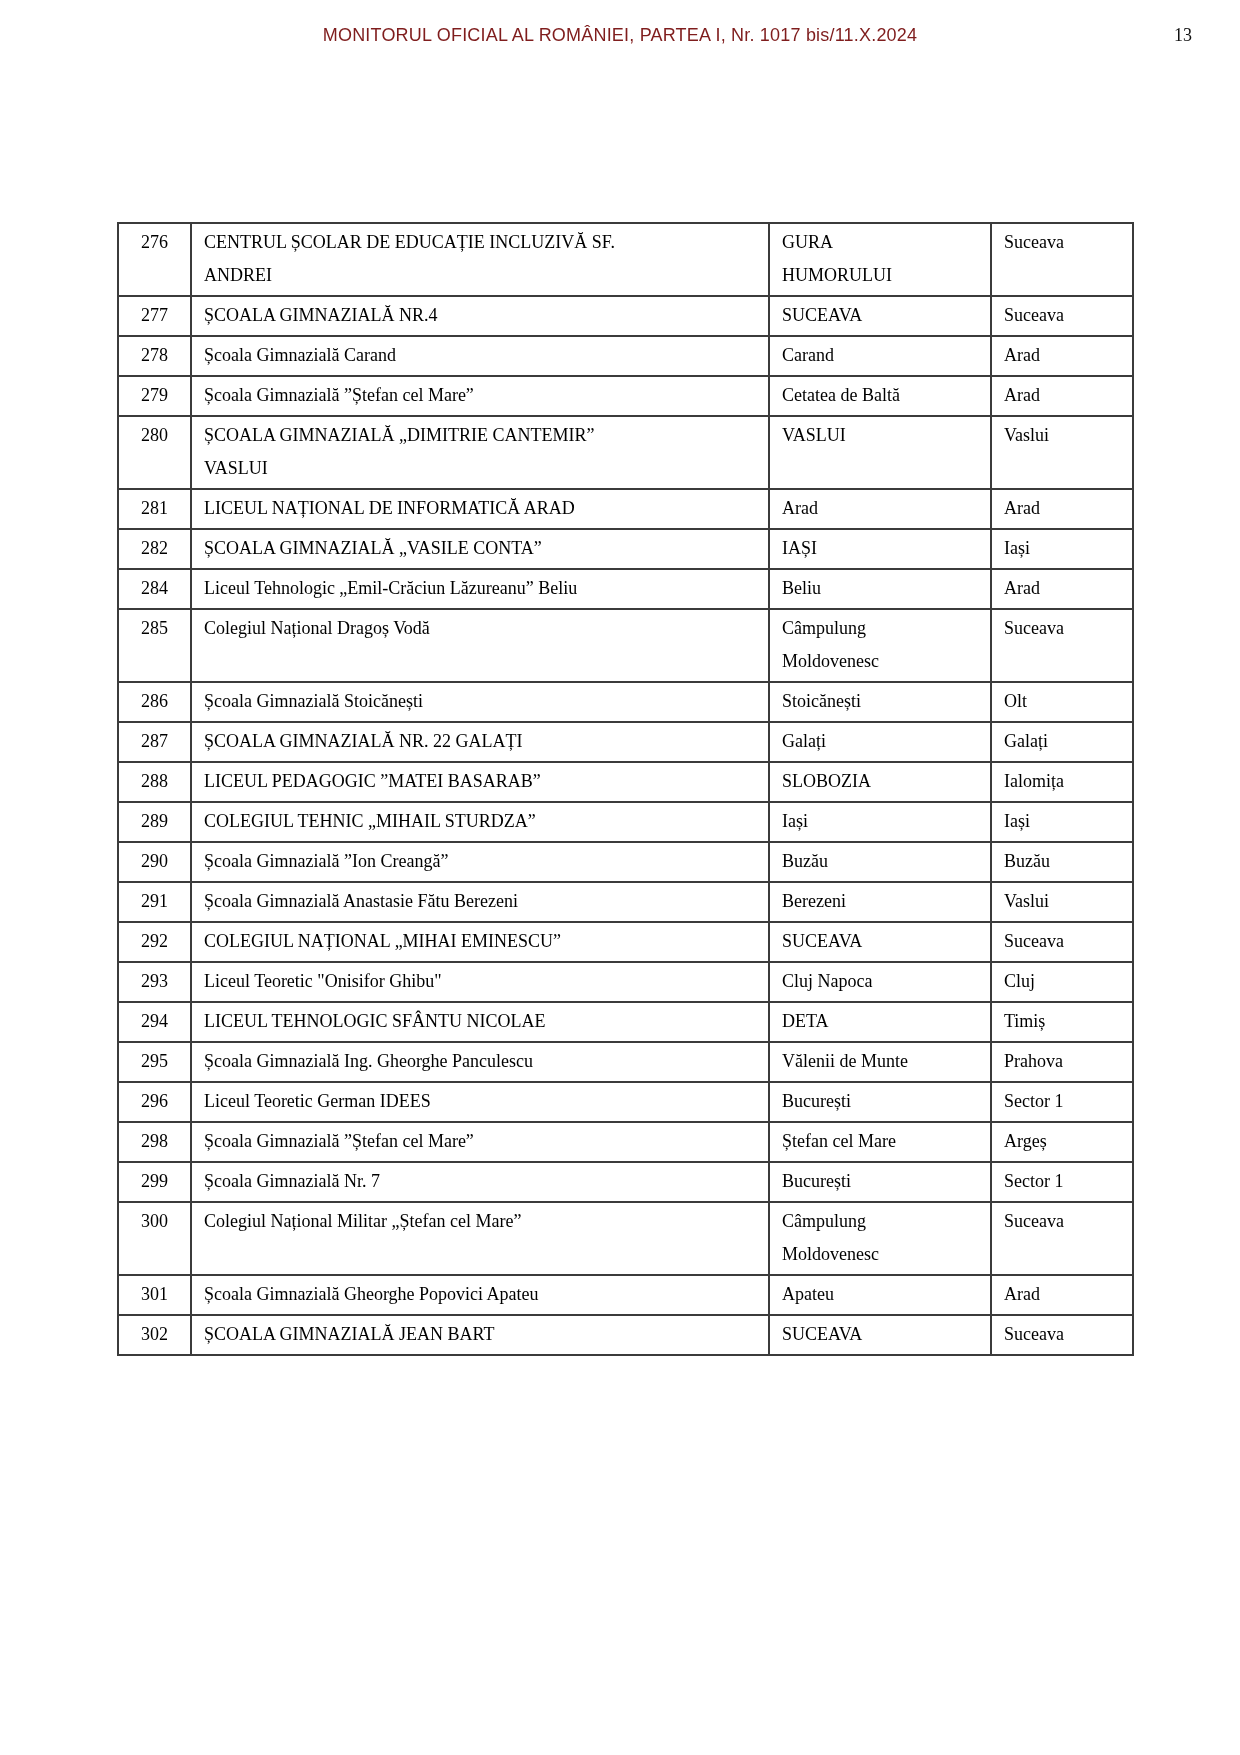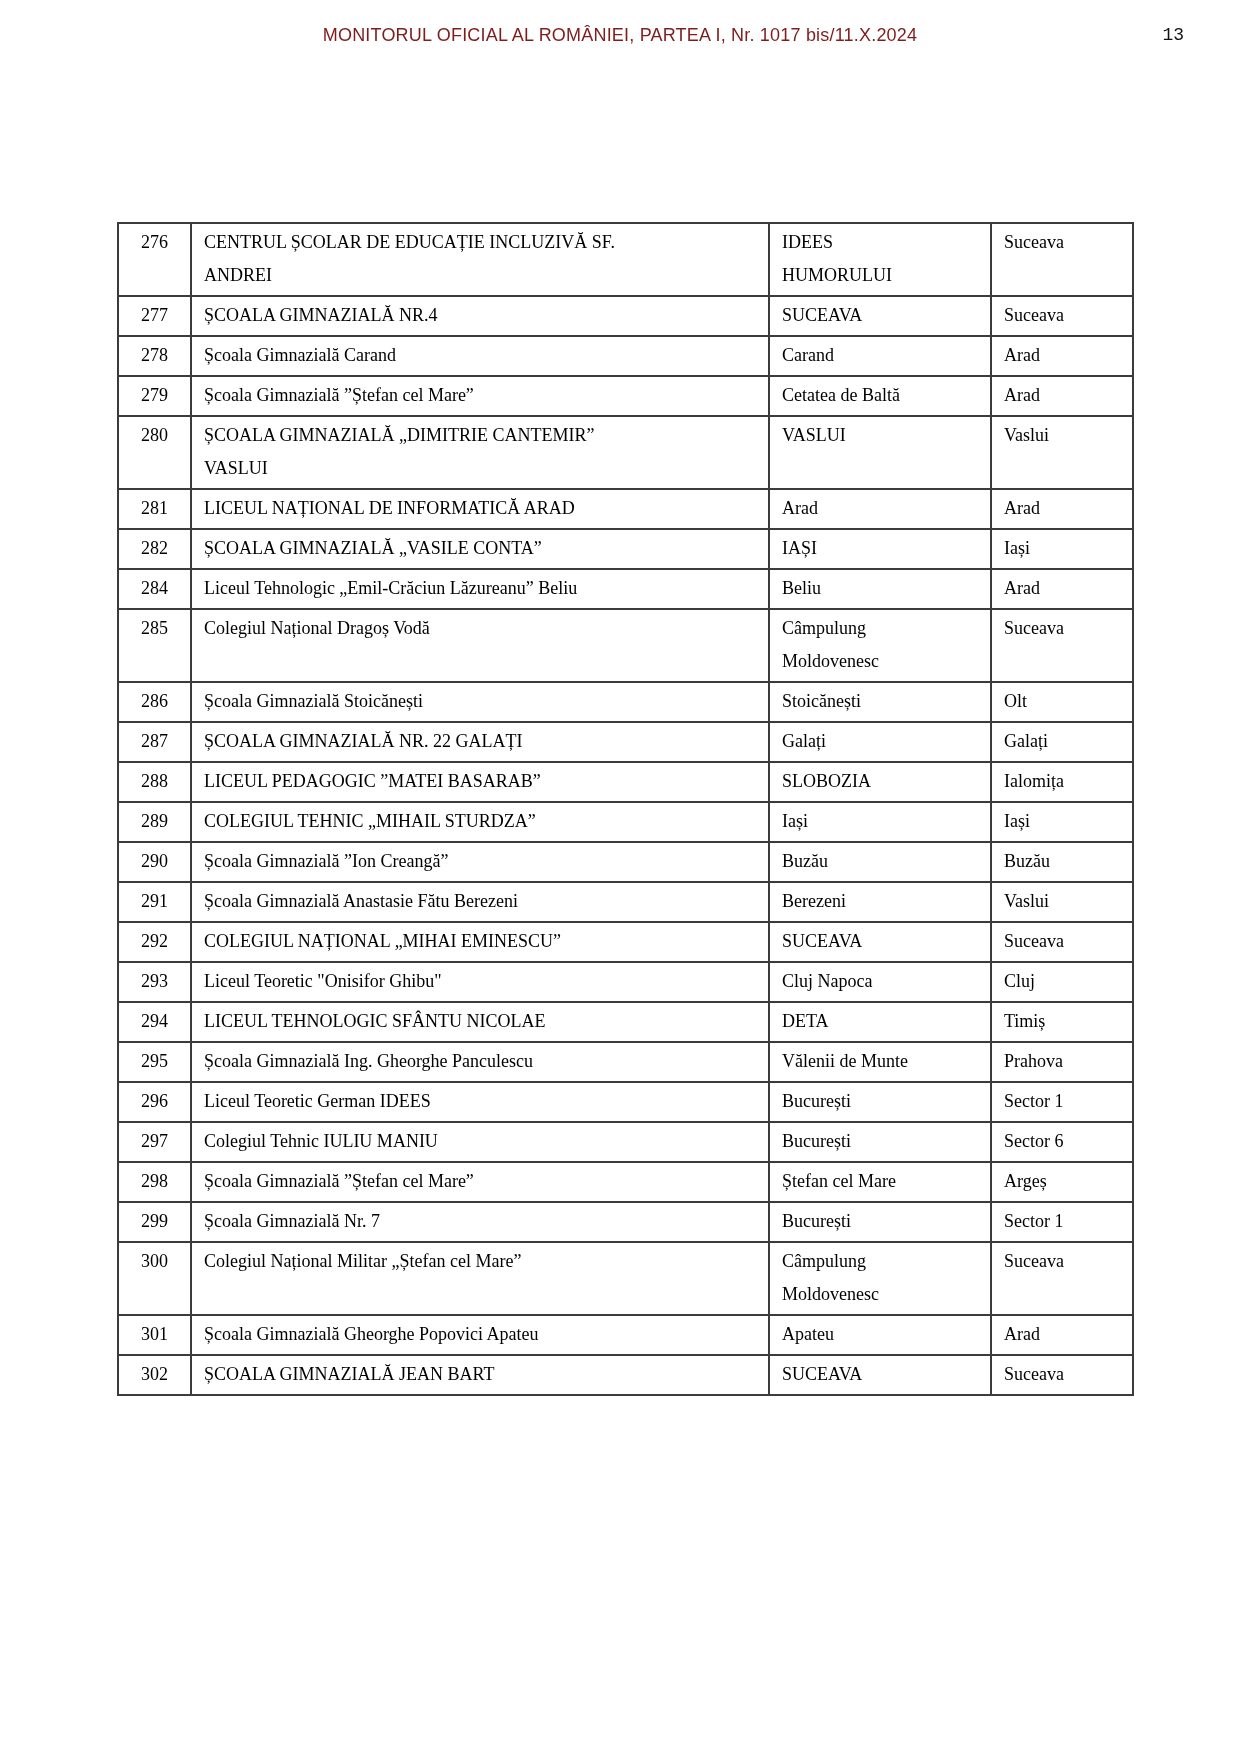--- a/index.html
+++ b/index.html
@@ -22,22 +22,22 @@
     width: 100%;
     text-align: center;
     font-family: "Liberation Sans", sans-serif;
     font-size: 18px;
     letter-spacing: 0.2px;
     color: #7f1d1d;
   }
   .page-number {
     position: absolute;
     top: 25px;
-    right: 56px;
-    font-family: Liberation Mono, monospace;
+    right: 48px;
+    font-family: Liberation Serif, serif;
     font-size: 18px;
     color: #111111;
   }
   table.schools {
     position: absolute;
     left: 117px;
     top: 222px;
     width: 1015px;
     border-collapse: collapse;
     table-layout: fixed;
@@ -81,21 +81,21 @@
   <tbody id="table-body">
   <tr>
     <td class="c-no">
           <div class="line">276</div>
         </td>
     <td class="c-name">
           <div class="line">CENTRUL ȘCOLAR DE EDUCAȚIE INCLUZIVĂ SF.</div>
           <div class="line">ANDREI</div>
         </td>
     <td class="c-loc">
-          <div class="line">IDEES</div>
+          <div class="line">GURA</div>
           <div class="line">HUMORULUI</div>
         </td>
     <td class="c-county">
           <div class="line">Suceava</div>
         </td>
   </tr>
 
   <tr>
     <td class="c-no">
           <div class="line">277</div>
@@ -377,34 +377,20 @@
           <div class="line">Liceul Teoretic German IDEES</div>
         </td>
     <td class="c-loc">
           <div class="line">București</div>
         </td>
     <td class="c-county">
           <div class="line">Sector 1</div>
         </td>
   </tr>
 
-  <tr>
-    <td class="c-no">
-          <div class="line">297</div>
-        </td>
-    <td class="c-name">
-          <div class="line">Colegiul Tehnic IULIU MANIU</div>
-        </td>
-    <td class="c-loc">
-          <div class="line">București</div>
-        </td>
-    <td class="c-county">
-          <div class="line">Sector 6</div>
-        </td>
-  </tr>
 
   <tr>
     <td class="c-no">
           <div class="line">298</div>
         </td>
     <td class="c-name">
           <div class="line">Școala Gimnazială ”Ștefan cel Mare”</div>
         </td>
     <td class="c-loc">
           <div class="line">Ștefan cel Mare</div>

